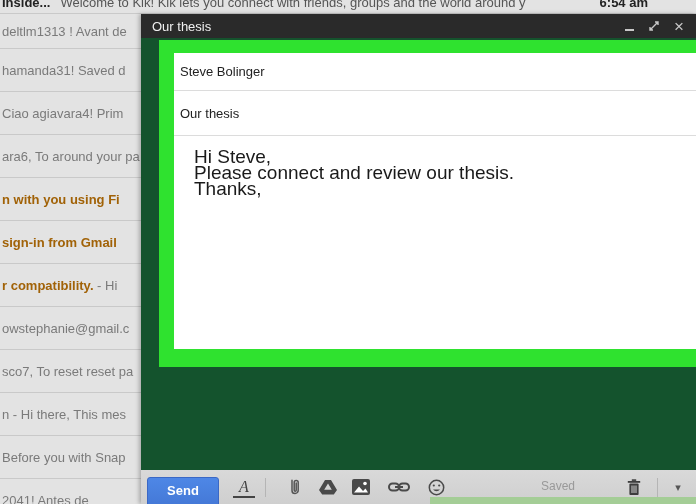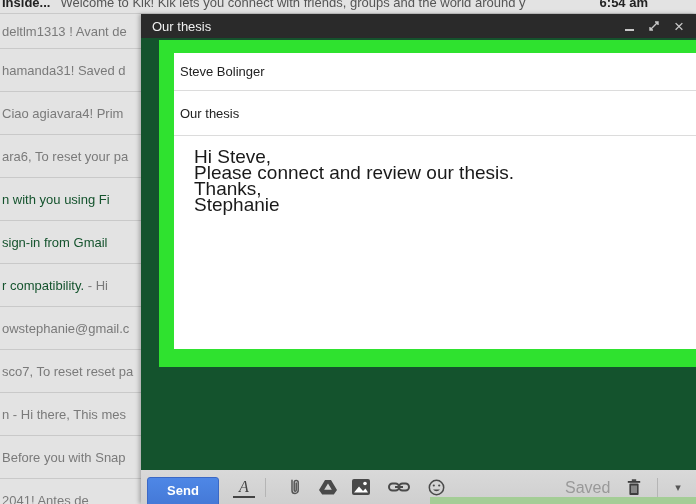--- a/index.html
+++ b/index.html
@@ -15,21 +15,21 @@
     font-size:13px;color:#555;white-space:nowrap;padding-left:32px;
   }
   .inbox-top-row .inner{position:absolute;top:-7px;left:2px;right:0;line-height:20px;}
   .inbox-top-row .sender{font-weight:bold;color:#222;margin-right:10px;}
   .inbox-top-row .time{position:absolute;top:-7px;right:48px;line-height:20px;font-weight:bold;color:#222;font-size:13px;}
   .inbox-row{
     height:42px;line-height:43px;border-bottom:1px solid #c9c9c9;
     font-size:13px;color:#7a7a7a;white-space:nowrap;overflow:hidden;padding-left:2px;
   }
   .inbox-row.first{height:34px;line-height:35px;}
-  .inbox-row .b{font-weight:normal;color:#14532d;}
+  .inbox-row .b{font-weight:bold;color:#a16207;}
   
   #compose{
     position:absolute;left:141px;top:14px;width:555px;height:490px;
     background:#14532d;box-shadow:-2px 0 4px rgba(0,0,0,.25);
   }
   #compose-header{
     position:absolute;left:0;top:0;right:0;height:24px;background:#2a2a2a;
     display:flex;align-items:center;
   }
   #compose-title{color:#f0f0f0;font-size:13px;padding-left:11px;flex:1;}
@@ -65,21 +65,21 @@
   .tb-item{position:absolute;top:6px;height:22px;display:flex;align-items:center;justify-content:center;cursor:pointer;}
   #fmt-a{left:92px;width:22px;font-family:"Liberation Serif","DejaVu Serif",serif;font-style:italic;font-size:16px;color:#444;border-bottom:2px solid #444;height:18px;top:8px;}
   .tb-divider{position:absolute;top:8px;width:1px;height:19px;background:#b5b5b5;}
   #divider-1{left:124px;}
   #divider-2{left:516px;}
   #attach-icon{left:144px;width:20px;}
   #drive-icon{left:176px;width:22px;}
   #photo-icon{left:209px;width:22px;}
   #link-icon{left:245px;width:26px;}
   #emoji-icon{left:284px;width:22px;}
-  #saved-label{position:absolute;left:424px;top:9px;font-size:16px;color:#999;}
+  #saved-label{position:absolute;left:400px;top:9px;font-size:12px;color:#999;}
   #trash-icon{left:482px;width:22px;}
   #chevron-icon{left:528px;width:18px;color:#555;font-size:11px;}
   
   #watermark{
     position:absolute;left:430px;bottom:0;width:266px;height:7px;
     background:rgba(146,204,126,.7);
   }
 </style>
 </head>
 <body>
@@ -89,21 +89,21 @@
   <div id="inbox">
     <div class="inbox-top-row">
       <div class="inner">
         <span class="sender">Inside...</span><span>Welcome to Kik! Kik lets you connect with friends, groups and the world around y</span>
       </div>
       <span class="time">6:54 am</span>
     </div>
     <div class="inbox-row first"><span class="b"></span><span>deltlm1313 ! Avant de</span></div>
     <div class="inbox-row"><span class="b"></span><span>hamanda31! Saved d</span></div>
     <div class="inbox-row"><span class="b"></span><span>Ciao agiavara4! Prim</span></div>
-    <div class="inbox-row"><span class="b"></span><span>ara6, To reset your pa</span></div>
+    <div class="inbox-row"><span class="b"></span><span>ara6, To around your pa</span></div>
     <div class="inbox-row"><span class="b">n with you using Fi</span><span></span></div>
     <div class="inbox-row"><span class="b">sign-in from Gmail</span><span></span></div>
     <div class="inbox-row"><span class="b">r compatibility.</span><span> - Hi</span></div>
     <div class="inbox-row"><span class="b"></span><span>owstephanie@gmail.c</span></div>
     <div class="inbox-row"><span class="b"></span><span>sco7, To reset reset pa</span></div>
     <div class="inbox-row"><span class="b"></span><span>n - Hi there, This mes</span></div>
     <div class="inbox-row"><span class="b"></span><span>Before you with Snap</span></div>
     <div class="inbox-row"><span class="b"></span><span>2041! Antes de</span></div>
   </div>
 
@@ -125,21 +125,20 @@
     </div>
 
     <div id="green-frame">
       <div id="compose-body-white">
         <div id="to-row" class="field-row">Steve Bolinger</div>
         <div id="subject-row" class="field-row">Our thesis</div>
         <div id="message-area">
           <p id="msg-greeting">Hi Steve,</p>
           <p id="msg-message">Please connect and review our thesis.</p>
           <p>Thanks,</p>
-          <p>Stephanie</p>
         </div>
       </div>
     </div>
 
     <div id="compose-toolbar">
       <div id="send-btn">Send</div>
       <div id="fmt-a" class="tb-item">A</div>
       <div id="divider-1" class="tb-divider"></div>
       <div id="attach-icon" class="tb-item">
         <svg width="14" height="19" viewBox="0 0 14 19">

